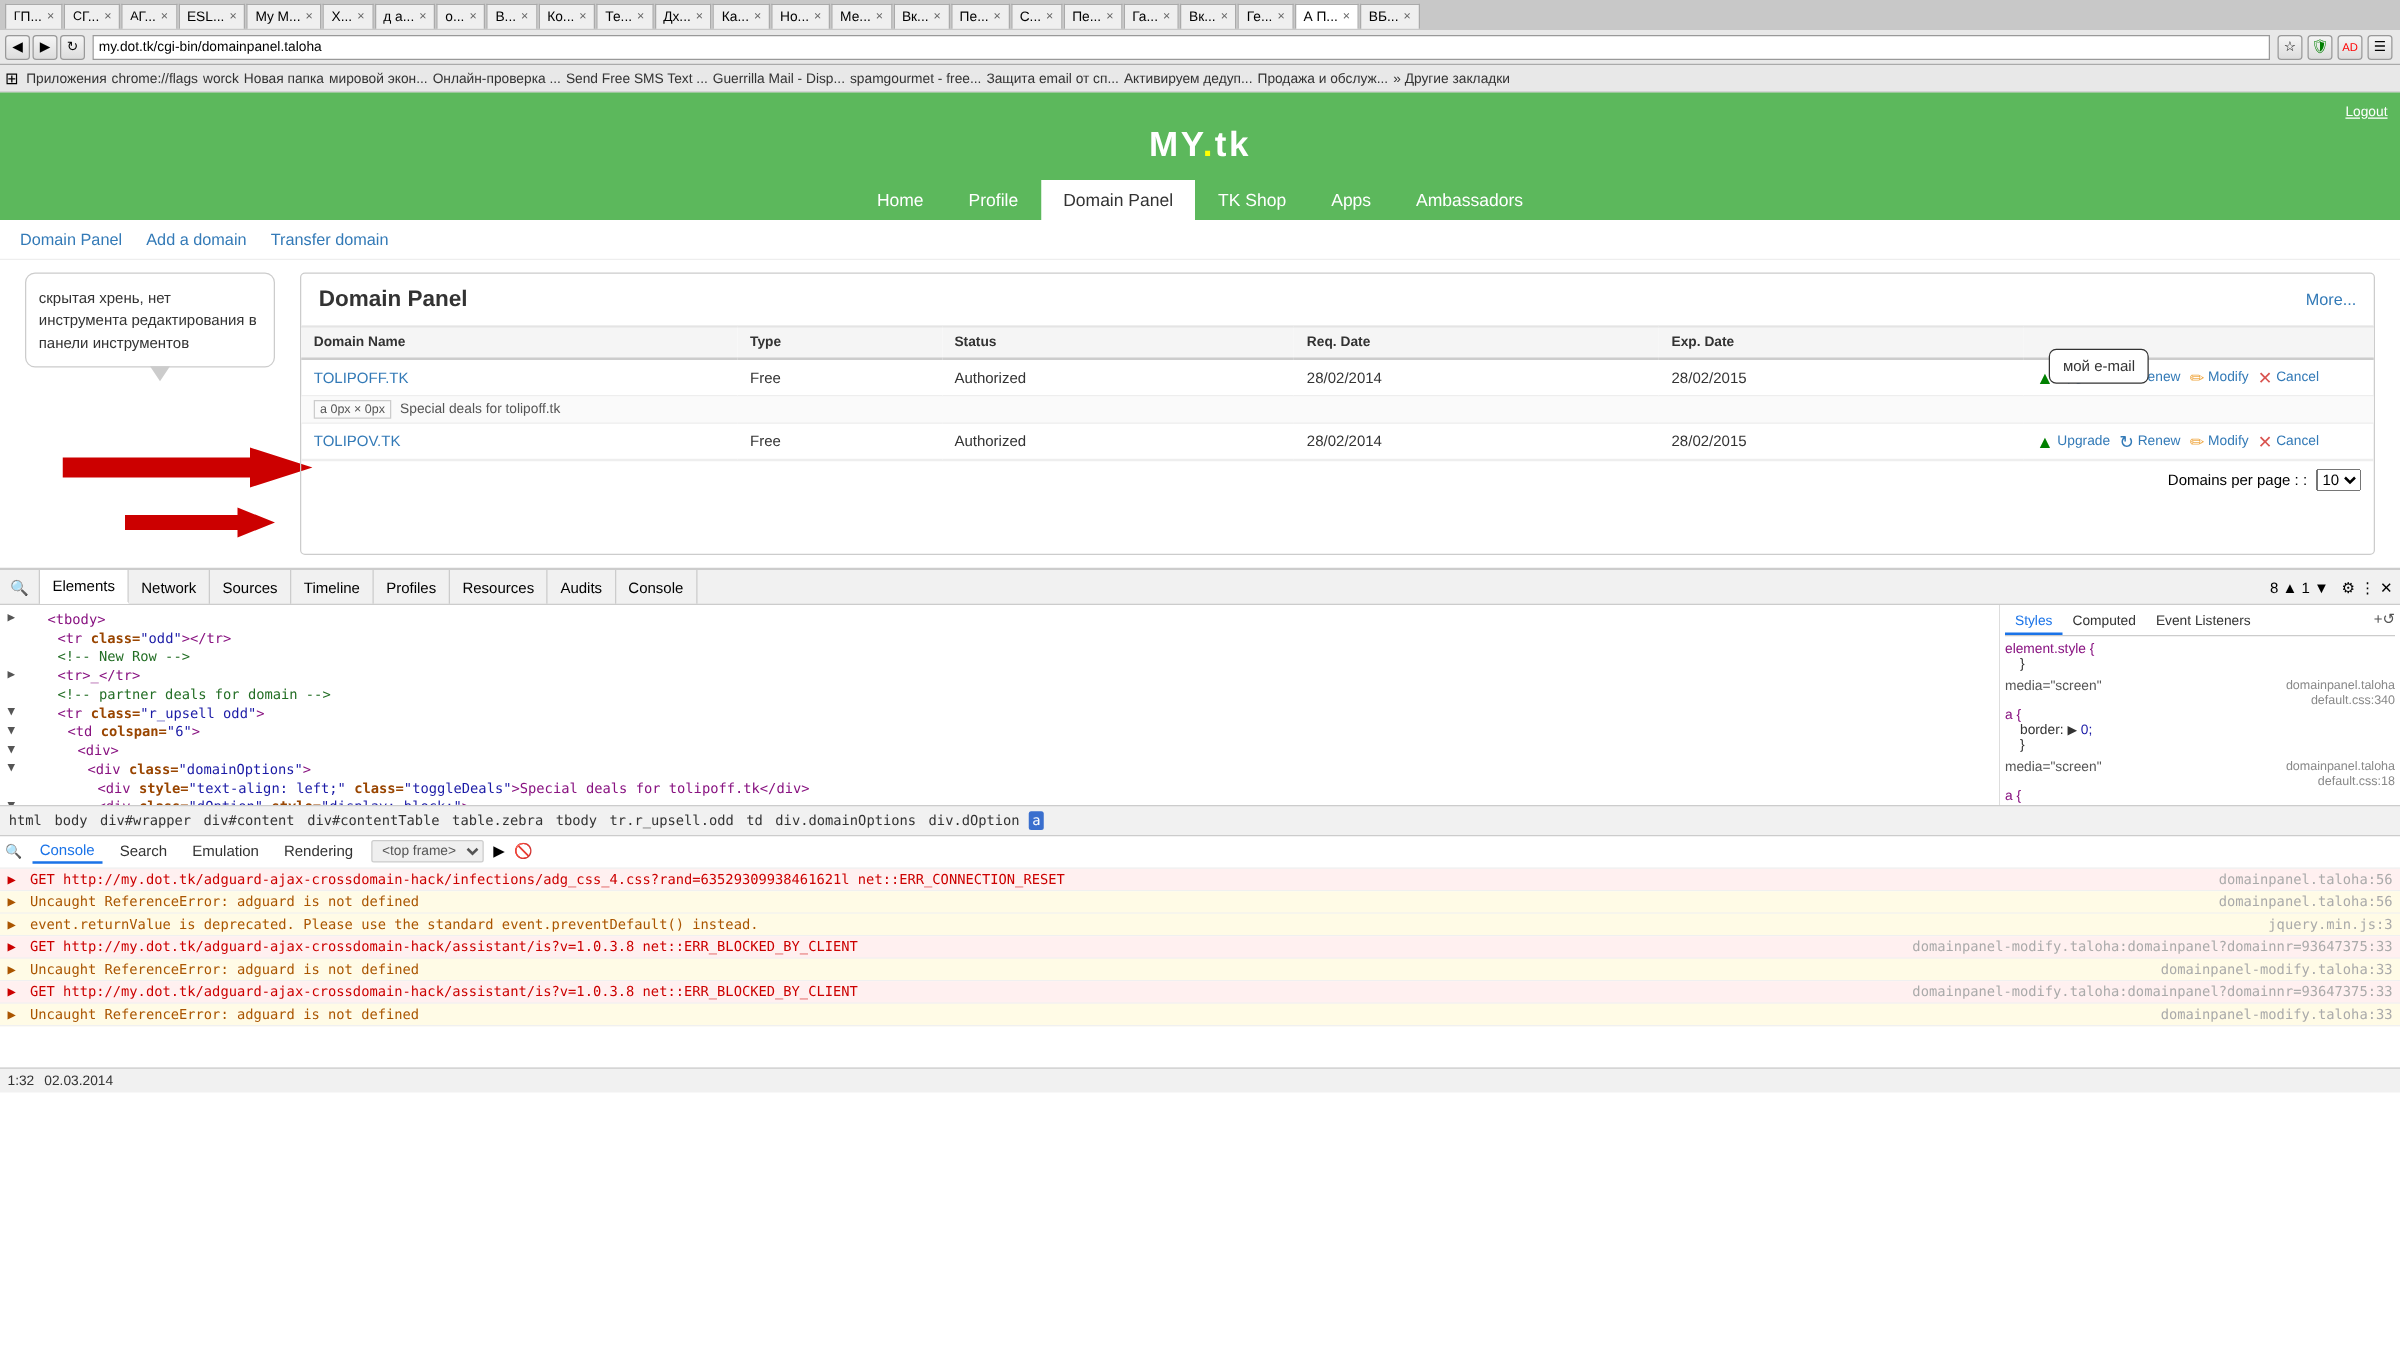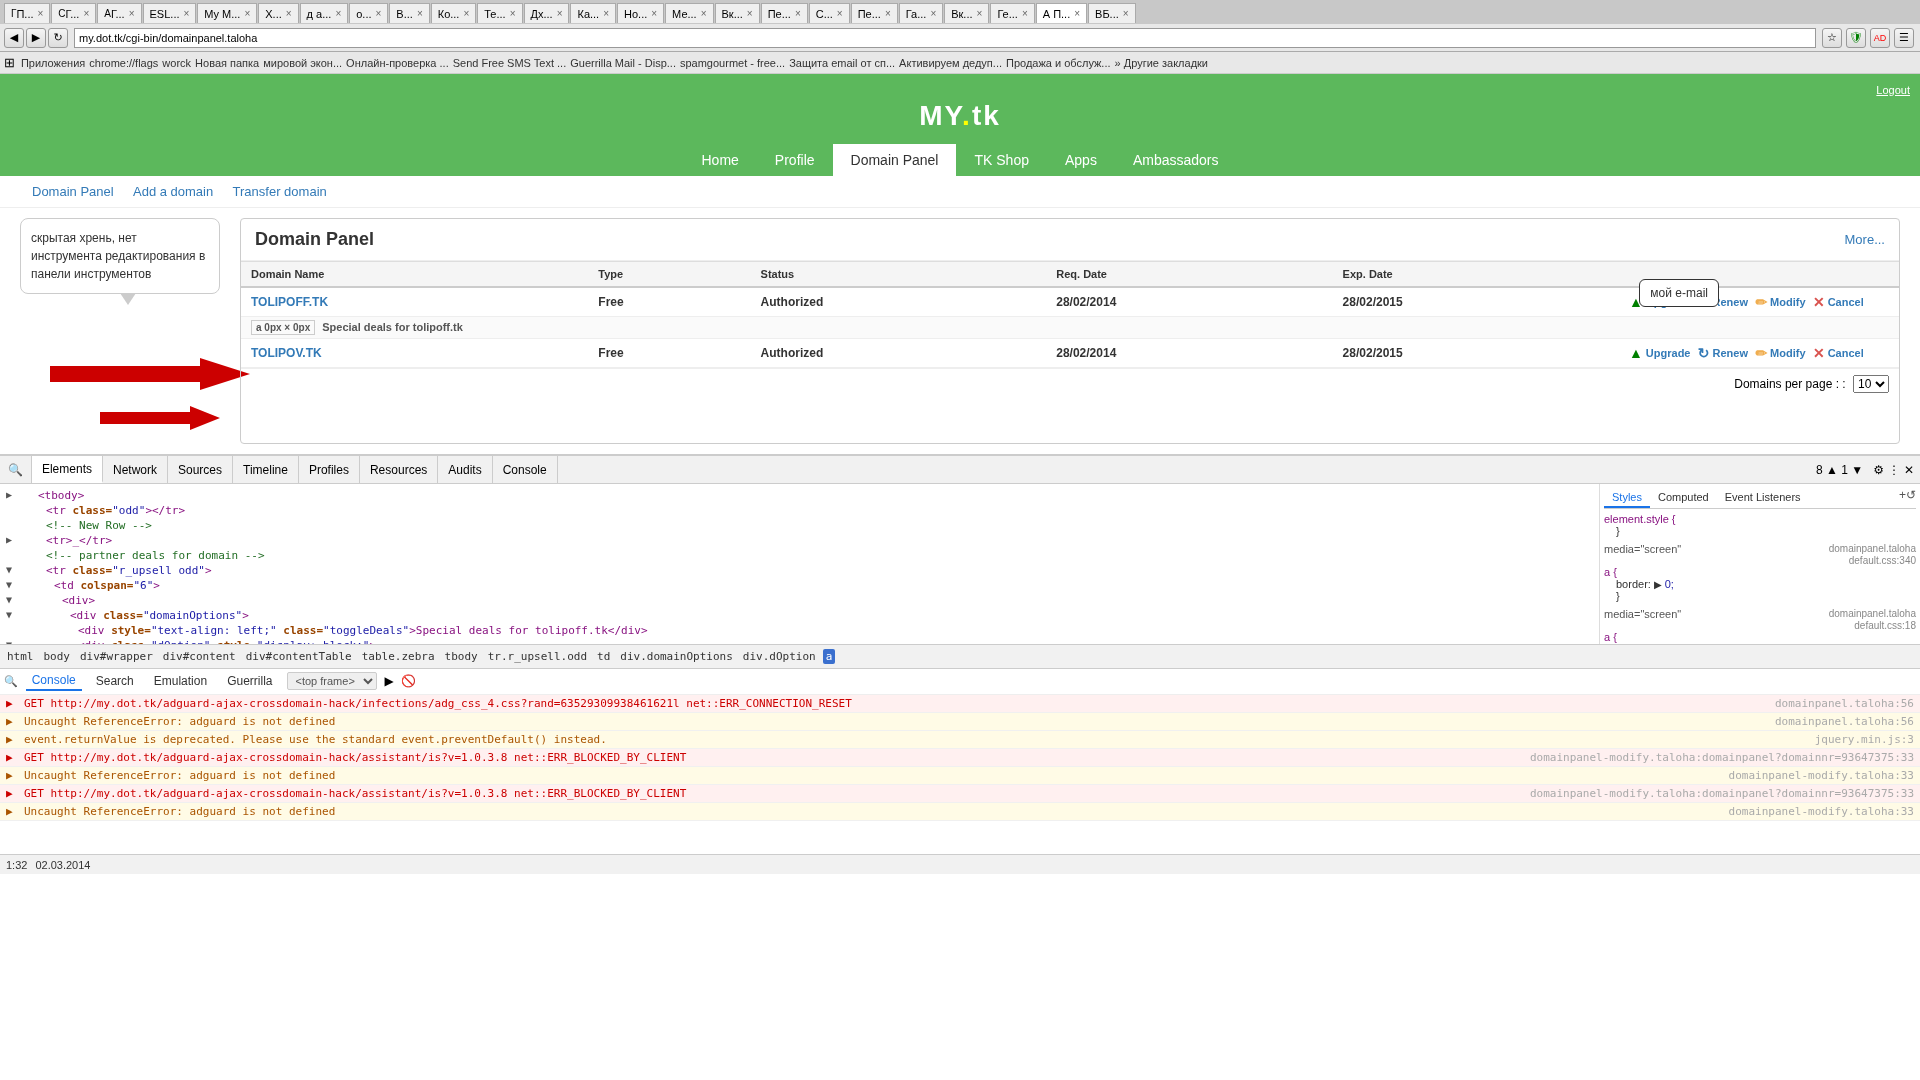--- a/index.html
+++ b/index.html
@@ -20,37 +20,37 @@
     
     .site-header { background: #5cb85c; padding: 8px 0 0 0; }
     .site-logo { text-align: center; font-size: 28px; font-weight: bold; color: #fff; letter-spacing: 2px; padding: 4px 0; }
     .site-logo span { color: #ffff00; }
     .site-nav { display: flex; justify-content: center; gap: 0; margin-top: 4px; }
     .site-nav a { color: #fff; text-decoration: none; padding: 8px 18px; font-size: 14px; display: inline-block; }
     .site-nav a.active { background: #fff; color: #333; }
     .logout-link { color: #fff; font-size: 11px; text-decoration: underline; cursor: pointer; }
 
     
-    .sub-nav { padding: 8px 32px; background: #fff; border-bottom: 1px solid #eee; }
+    .sub-nav { padding: 8px 16px; background: #fff; border-bottom: 1px solid #eee; }
     .sub-nav a { color: #337ab7; text-decoration: none; font-size: 13px; margin-right: 16px; }
 
     
     .main-content { display: flex; padding: 10px 20px; background: #fff; }
     .left-panel { width: 200px; margin-right: 20px; position: relative; }
     .speech-bubble { background: #fff; border: 1px solid #ccc; border-radius: 8px; padding: 10px; font-size: 12px; color: #333; margin-bottom: 60px; position: relative; line-height: 1.5; }
     .speech-bubble::after { content: ''; position: absolute; bottom: -12px; left: 50%; width: 0; height: 0; border-left: 8px solid transparent; border-right: 8px solid transparent; border-top: 12px solid #ccc; }
 
     
     .domain-panel { flex: 1; border: 1px solid #ccc; border-radius: 4px; }
     .domain-panel-header { display: flex; justify-content: space-between; align-items: center; padding: 10px 14px; border-bottom: 1px solid #eee; }
     .domain-panel-title { font-size: 18px; color: #333; font-weight: bold; }
     .more-link { color: #337ab7; text-decoration: none; font-size: 13px; }
     .domain-table { width: 100%; border-collapse: collapse; }
     .domain-table th { text-align: left; padding: 6px 10px; border-bottom: 2px solid #ccc; font-size: 11px; color: #333; border-top: 1px solid #ddd; background: #f5f5f5; }
-    .domain-table td { padding: 6px 10px; font-size: 12px; color: #333; border-bottom: 1px solid #eee; vertical-align: middle; font-weight: bold; }
+    .domain-table td { padding: 6px 10px; font-size: 12px; color: #333; border-bottom: 1px solid #eee; vertical-align: middle; }
     .domain-table tr.special-deals td { padding: 3px 10px; font-size: 11px; color: #555; background: #fafafa; }
     .domain-link { color: #337ab7; text-decoration: none; }
     .action-btn { display: inline-flex; align-items: center; gap: 3px; margin-right: 4px; font-size: 11px; cursor: pointer; color: #337ab7; text-decoration: none; }
     .action-btn .icon { font-size: 14px; }
     .upgrade-icon { color: green; }
     .renew-icon { color: #337ab7; }
     .modify-icon { color: #f0ad4e; }
     .cancel-icon { color: #d9534f; }
     .domains-per-page { padding: 6px 10px; text-align: right; font-size: 12px; border-top: 1px solid #eee; }
     .domains-per-page select { margin-left: 4px; font-size: 12px; }
@@ -425,21 +425,21 @@
     <span class="breadcrumb-item">div.domainOptions</span>
     <span class="breadcrumb-item">div.dOption</span>
     <span class="breadcrumb-item active">a</span>
   </div>
 
   <div class="console-bar">
     <span style="font-size:11px;color:#555;">🔍</span>
     <span class="console-tab active">Console</span>
     <span class="console-tab">Search</span>
     <span class="console-tab">Emulation</span>
-    <span class="console-tab">Guerrilla</span>
+    <span class="console-tab">Rendering</span>
     <select class="console-filter">
       <option>&lt;top frame&gt;</option>
     </select>
     <span>▶</span>
     <span>🚫</span>
   </div>
 
   <div class="console-log" style="height:100px;overflow-y:auto;border-top:1px solid #eee;">
     <div class="log-entry error">
       <span class="log-icon">▶</span>

